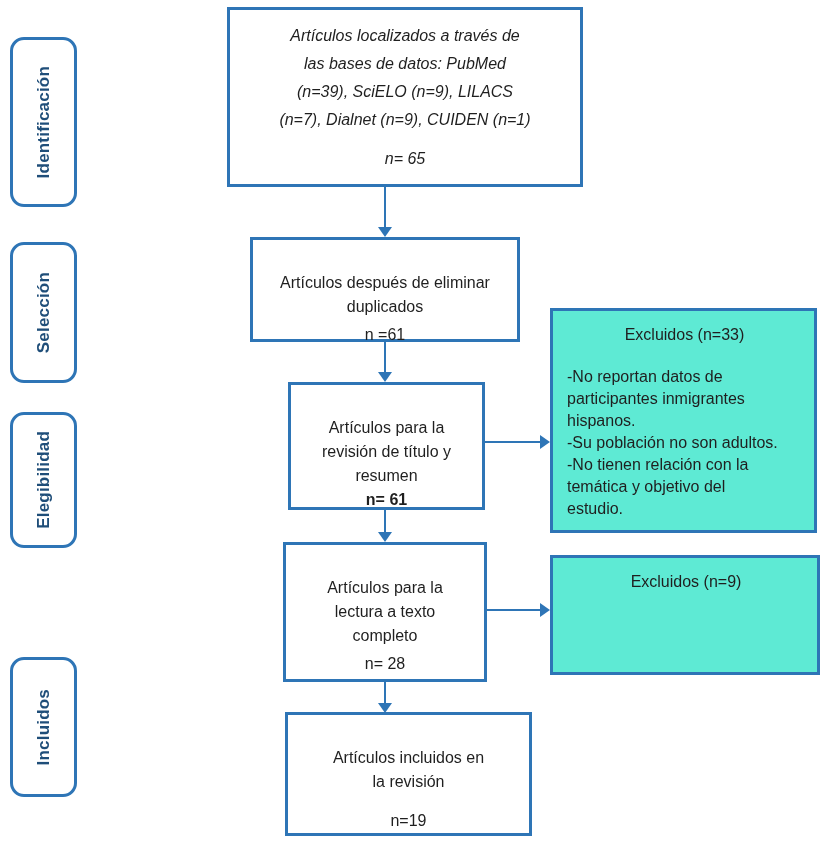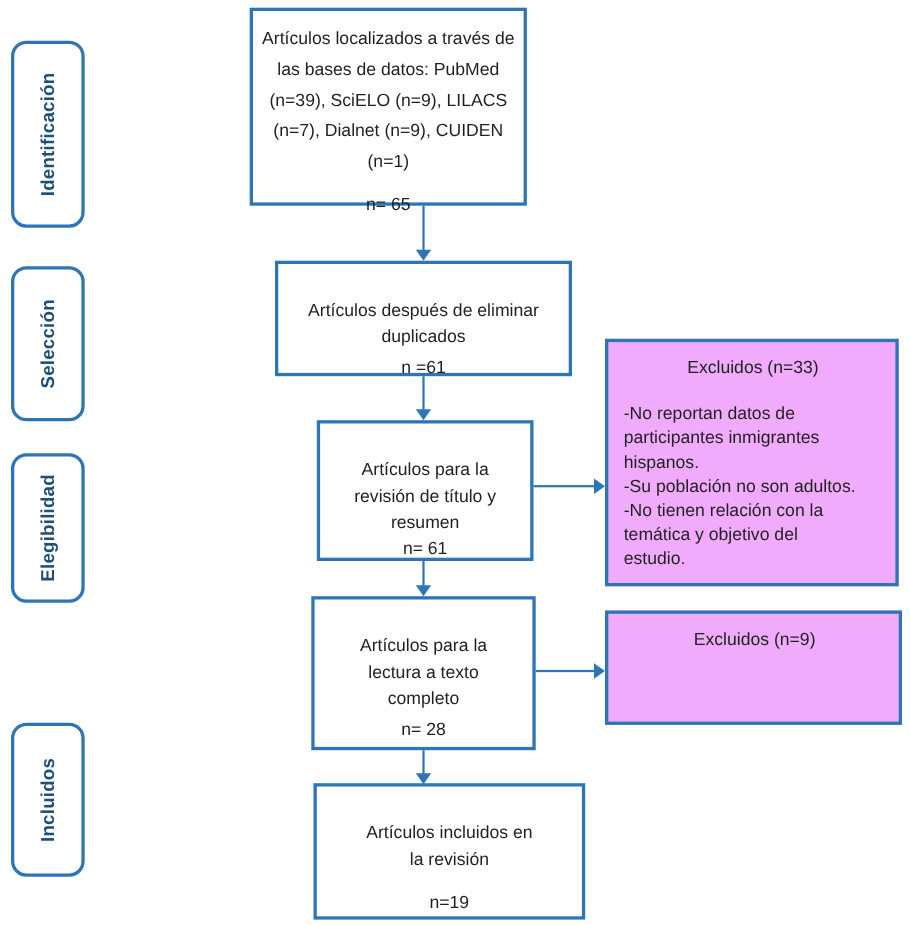--- a/index.html
+++ b/index.html
@@ -48,28 +48,28 @@
     font-size: 16px;
     line-height: 24px;
     padding-top: 31px;
     padding-left: 6px;
     padding-right: 6px;
   }
   .flow-box .box-text { white-space: pre-line; }
   .flow-box .box-count { margin-top: 4px; }
   .flow-box.box-identified { line-height: 28px; padding-top: 12px; }
   .flow-box.box-identified .box-count { margin-top: 11px; }
-  .flow-box.box-title-abstract .box-count { margin-top: 0; }
+  .flow-box.box-title-abstract .box-count { margin-top: 0; font-weight: bold; }
   .flow-box.box-included .box-count { margin-top: 15px; text-align: center; }
 
   
   .excl-box {
     position: absolute;
     border: 3px solid var(--blue);
-    background: #f0abfc;
+    background: #5eead4;
     font-size: 16px;
     padding: 13px 12px 0 14px;
   }
   .excl-box .excl-title { text-align: center; line-height: 22px; }
   .excl-box .excl-body {
     margin-top: 20px;
     text-align: left;
     line-height: 22px;
     white-space: pre-line;
   }
@@ -111,21 +111,21 @@
   <div class="stage-rail" style="left:10px; top:242px; width:67px; height:141px;">
     <span class="stage-label">Selección</span>
   </div>
   <div class="stage-rail" style="left:10px; top:412px; width:67px; height:136px;">
     <span class="stage-label">Elegibilidad</span>
   </div>
   <div class="stage-rail" style="left:10px; top:657px; width:67px; height:140px;">
     <span class="stage-label">Incluidos</span>
   </div>
 
-  <div class="flow-box box-identified" style="left:227px; top:7px; width:252px; height:180px;">
+  <div class="flow-box box-identified" style="left:227px; top:7px; width:356px; height:180px;font-style:italic;">
     <div class="box-text">Artículos localizados a través de
 las bases de datos: PubMed
 (n=39), SciELO (n=9), LILACS
 (n=7), Dialnet (n=9), CUIDEN (n=1)</div>
     <div class="box-count">n= 65</div>
   </div>
 
   <div class="flow-box" style="left:250px; top:237px; width:270px; height:105px;">
     <div class="box-text">Artículos después de eliminar
 duplicados</div>
@@ -156,21 +156,21 @@
     <div class="excl-title">Excluidos (n=33)</div>
     <div class="excl-body">-No reportan datos de
 participantes inmigrantes
 hispanos.
 -Su población no son adultos.
 -No tienen relación con la
 temática y objetivo del
 estudio.</div>
   </div>
 
-  <div class="excl-box" style="left:550px; top:555px; width:270px; height:104px;">
+  <div class="excl-box" style="left:550px; top:555px; width:270px; height:120px;">
     <div class="excl-title">Excluidos (n=9)</div>
   </div>
 
   <div class="varrow" style="left:378px; top:187px; height:50px;">
     <div class="stem"></div>
     <div class="head"></div>
   </div>
   <div class="varrow" style="left:378px; top:342px; height:40px;">
     <div class="stem"></div>
     <div class="head"></div>

